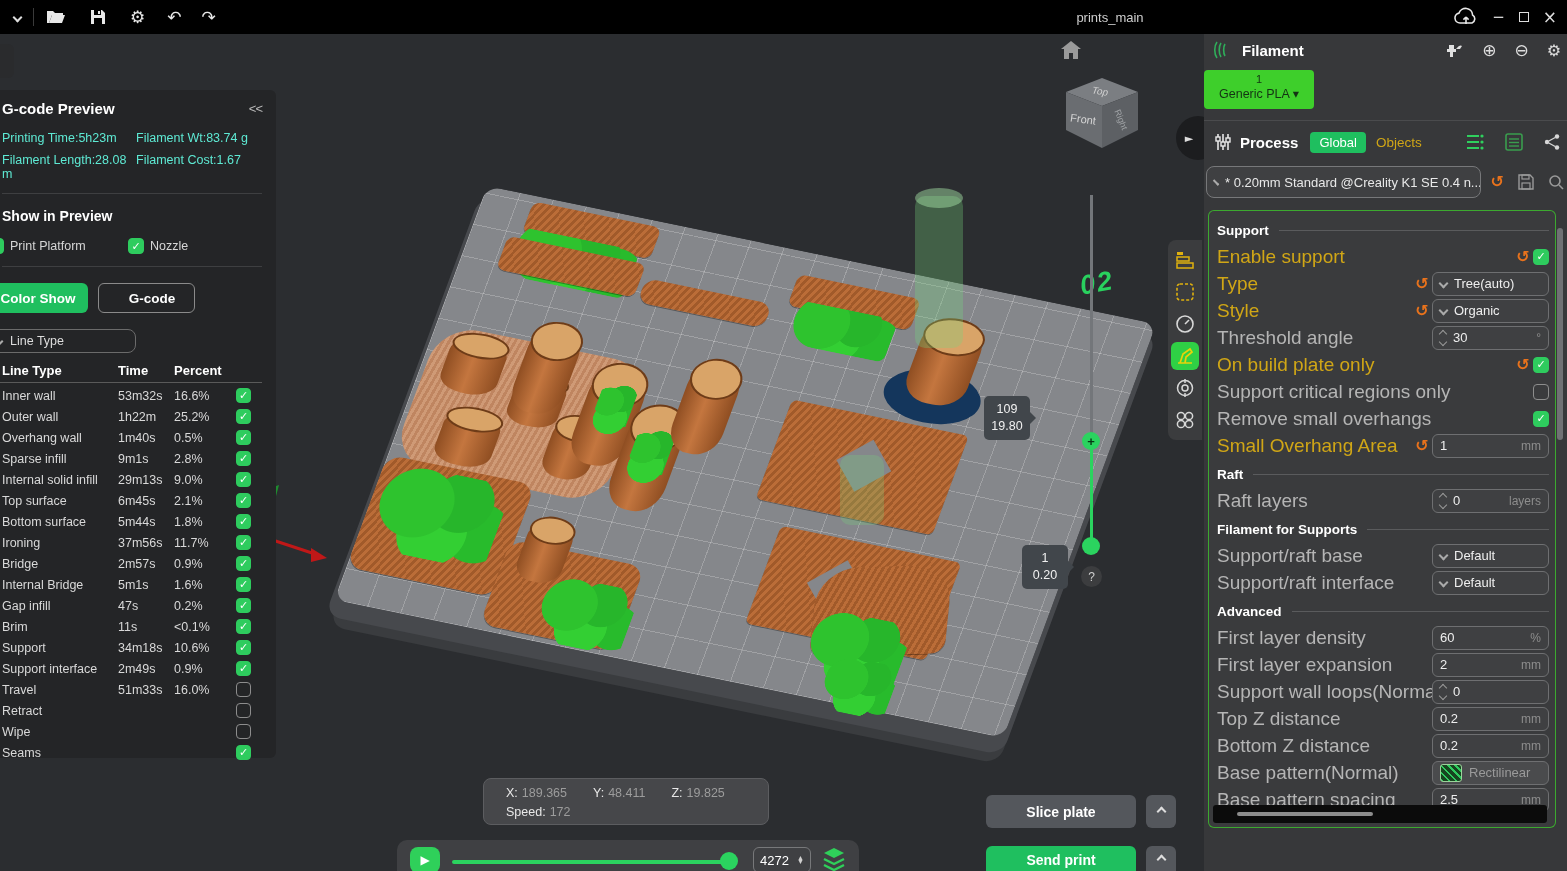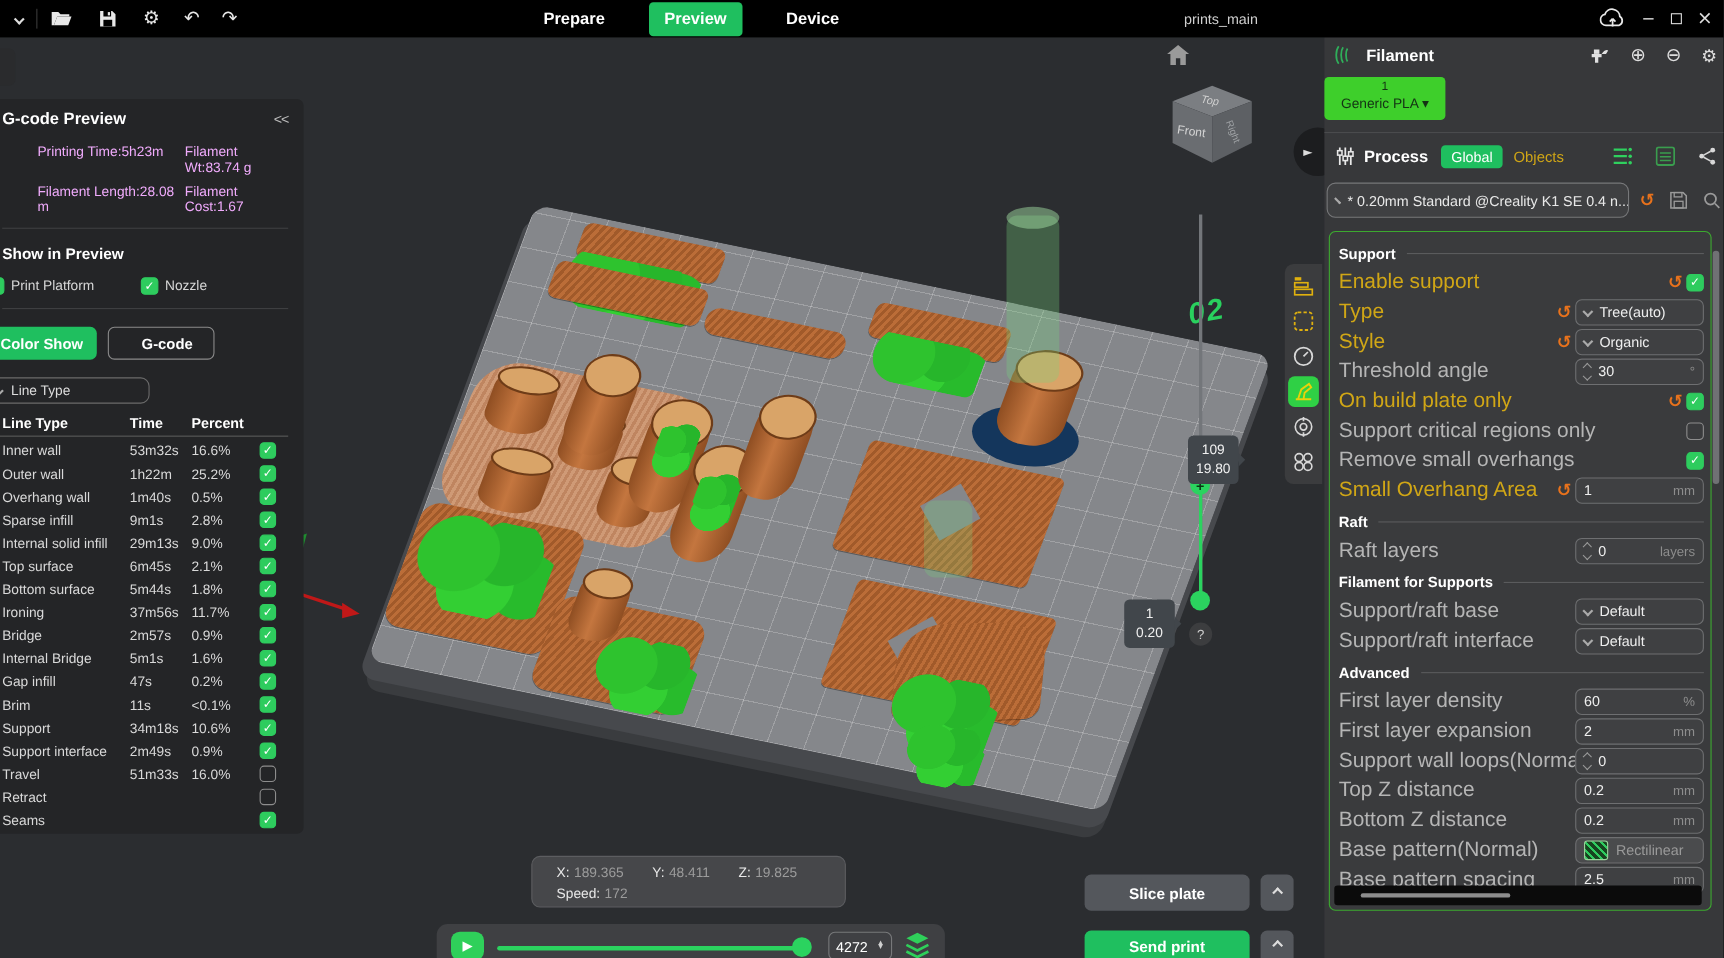--- a/index.html
+++ b/index.html
@@ -33,21 +33,21 @@
   .cb{width:16px;height:16px;border-radius:4px;border:1.5px solid #8d8d8d;display:inline-flex;align-items:center;justify-content:center;flex:none;background:transparent;}
   .cb .tick{visibility:hidden;color:#fff;font-size:11px;font-weight:bold;line-height:1;}
   .cb.on{background:var(--cbgreen);border-color:var(--cbgreen);}
   .cb.on .tick{visibility:visible;}
 
   
   .gpanel{position:absolute;left:-14px;top:90px;width:290px;height:668px;background:var(--panelL);z-index:40;border-radius:0 6px 6px 0;padding:10px 0 0 16px;color:var(--txt);}
   .gp-title-row{display:flex;align-items:center;justify-content:space-between;padding-right:14px;}
   .gp-title{font-size:15px;font-weight:bold;color:#fff;}
   .gp-collapse{color:#bbb;font-size:13px;letter-spacing:-1px;}
-  .gp-stats{display:grid;grid-template-columns:130px auto;gap:8px 4px;margin-top:14px;font-size:12.5px;color:#f0abfc;padding-right:8px;margin-left:32px;}
+  .gp-stats{display:grid;grid-template-columns:130px auto;gap:8px 4px;margin-top:14px;font-size:12.5px;color:#5eead4;padding-right:8px;}
   .gp-div{height:1px;background:#3e3f41;margin:12px 14px 0 0;}
   .gp-sub{font-size:14px;font-weight:bold;color:#fff;margin-top:14px;}
   .gp-checkrow{display:flex;align-items:center;margin-top:14px;margin-left:-14px;font-size:12.5px;}
   .gp-checkrow .lbl{margin-left:6px;}
   .btnrow{display:flex;gap:10px;margin-top:16px;margin-left:-14px;}
   .btn-colorshow{width:100px;height:30px;background:var(--green);border-radius:6px;color:#fff;font-weight:bold;font-size:13.5px;display:flex;align-items:center;justify-content:center;}
   .btn-gcode{width:97px;height:30px;background:transparent;border:1px solid #8a8a8a;border-radius:6px;color:#fff;font-weight:bold;font-size:13.5px;display:flex;align-items:center;justify-content:center;padding-left:11px;}
   .lt-head-box{margin-top:16px;margin-left:-14px;width:148px;height:24px;border:1px solid #6b6b6b;border-radius:8px;display:flex;align-items:center;gap:8px;padding-left:6px;font-size:12.5px;color:#ddd;}
   .lt-cols{display:grid;grid-template-columns:116px 56px 62px 20px;font-size:13px;font-weight:bold;color:#fff;margin-top:10px;}
   .lt-underline{height:1px;background:#5a5a5a;margin:4px 14px 2px -14px;}
@@ -176,25 +176,20 @@
           <path d="M1 1h11l3 3v11H1z" fill="#e8e8e8"></path>
           <rect x="4" y="1" width="7" height="5" fill="#000"></rect>
           <rect x="8" y="2" width="2" height="3" fill="#e8e8e8"></rect>
           <rect x="4" y="9" width="8" height="6" fill="#000"></rect>
         </svg>
     </span>
     <span class="tb-ic ic" style="margin-left:24px;font-size:17px">⚙</span>
     <span class="tb-ic ic" style="margin-left:22px;font-size:17px">↶</span>
     <span class="tb-ic ic" style="margin-left:20px;font-size:17px">↷</span>
 
-    <nav class="tabs">
-      <span class="tab">Prepare</span>
-      <span class="tab active">Preview</span>
-      <span class="tab">Device</span>
-    </nav>
 
     <div class="wtitle">prints_main</div>
 
     <div class="winbtns">
       <span>
         <svg width="24" height="20" viewBox="0 0 24 20">
             <path d="M6 16a5 5 0 0 1-1-9.9A7 7 0 0 1 18.6 8 4.5 4.5 0 0 1 18 16z" fill="none" stroke="#e8e8e8" stroke-width="1.6"></path>
             <path d="M12 17v-7m0 0l-2.6 2.6M12 10l2.6 2.6" stroke="#e8e8e8" stroke-width="1.6" fill="none"></path>
           </svg>
       </span>
@@ -300,21 +295,21 @@
   </svg>
 
   <div class="plate-num">02</div>
 
   <div class="lslider-track"></div>
   <div class="lslider-fill"></div>
   <div class="lhandle" style="left:1082px;top:432px">
       <span>+</span>
     </div>
   <div class="lhandle" style="left:1082px;top:537px"></div>
-  <div class="ltip" style="left:1080px;top:396px">
+  <div class="ltip" style="left:984px;top:396px">
     <span>109</span>
     <span>19.80</span>
   </div>
   <div class="ltip" style="left:1022px;top:545px">
     <span>1</span>
     <span>0.20</span>
   </div>
   <div class="help-circ">?</div>
 
   <div class="collapse-handle">
@@ -555,20 +550,28 @@
       <div class="lt-row">
           <span>Travel</span>
           <span>51m33s</span>
           <span>16.0%</span>
           <span class="cb off">
             <span class="tick ic">✓</span>
           </span>
         </div>
       <div class="lt-row">
           <span>Retract</span>
+          <span></span>
+          <span></span>
+          <span class="cb off">
+            <span class="tick ic">✓</span>
+          </span>
+        </div>
+      <div class="lt-row">
+          <span>Wipe</span>
           <span></span>
           <span></span>
           <span class="cb off">
             <span class="tick ic">✓</span>
           </span>
         </div>
       <div class="lt-row">
           <span>Seams</span>
           <span></span>
           <span></span>

